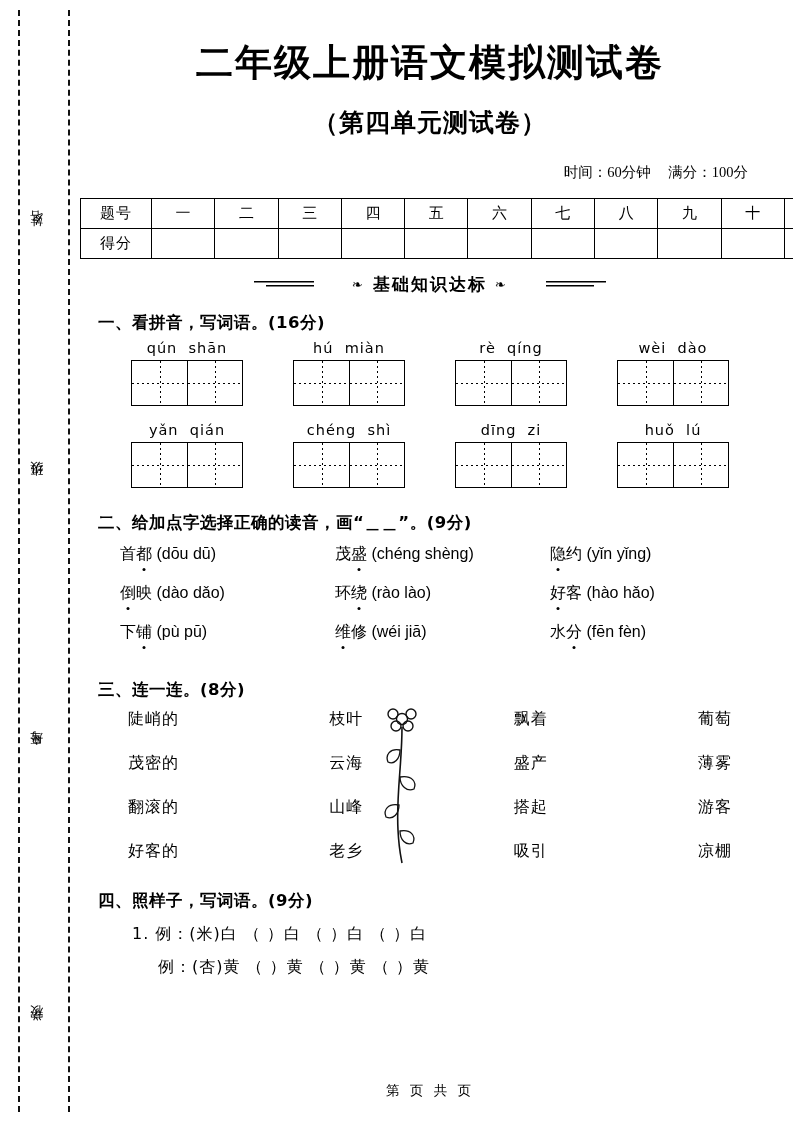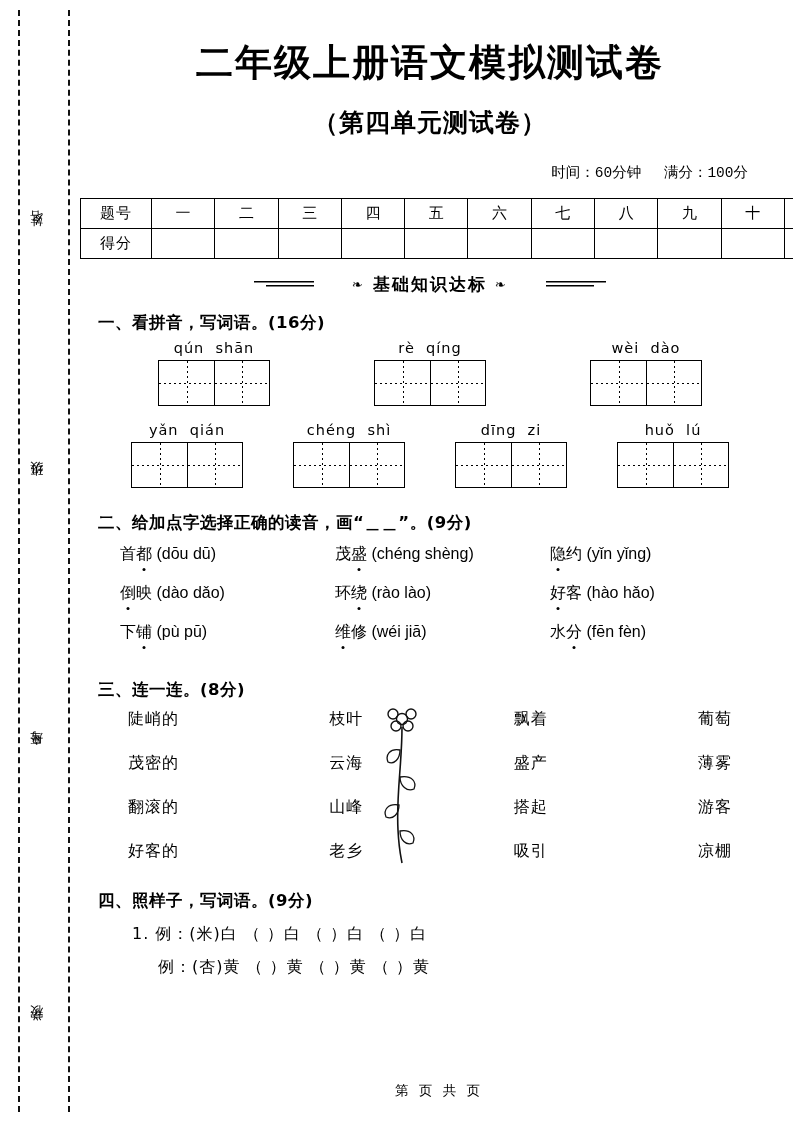--- a/index.html
+++ b/index.html
@@ -75,21 +75,21 @@
     letter-spacing: 1px;
     margin-top: 18px;
     font-family: "DejaVu Sans", sans-serif;
   }
 
   .meta-line {
     text-align: right;
     font-size: 14.5px;
     margin-top: 24px;
     padding-right: 32px;
-    font-family: Liberation Mono, monospace;
+    font-family: Liberation Serif, serif;
   }
   .meta-line span { margin-left: 14px; }
 
   
   .score-table {
     margin: 16px auto 0 auto;
     border-collapse: collapse;
     width: 776px;
   }
   .score-table td {
@@ -236,21 +236,21 @@
     font-size: 16px;
     font-family: "DejaVu Sans", sans-serif;
     margin: 12px 0 0 52px;
     letter-spacing: 1px;
   }
 
   
   .footer {
     position: absolute;
     bottom: 22px;
-    left: 9px;
+    left: 0;
     width: 700px;
     text-align: center;
     font-size: 13.5px;
     font-family: "DejaVu Sans", sans-serif;
     letter-spacing: 3px;
   }
 </style>
 </head>
 <body>
 
@@ -317,20 +317,27 @@
 
   <div class="grid-row">
     <div class="grid-item">
       <div class="pinyin">qún  shān</div>
       <div class="tzg">
           <div class="cell"></div>
           <div class="cell"></div>
         </div>
     </div>
     <div class="grid-item">
+      <div class="pinyin">hú  miàn</div>
+      <div class="tzg">
+          <div class="cell"></div>
+          <div class="cell"></div>
+        </div>
+    </div>
+    <div class="grid-item">
       <div class="pinyin">rè  qíng</div>
       <div class="tzg">
           <div class="cell"></div>
           <div class="cell"></div>
         </div>
     </div>
     <div class="grid-item">
       <div class="pinyin">wèi  dào</div>
       <div class="tzg">
           <div class="cell"></div>

